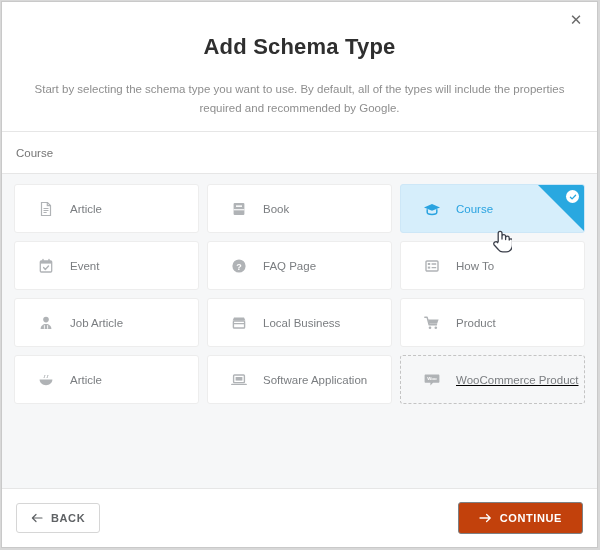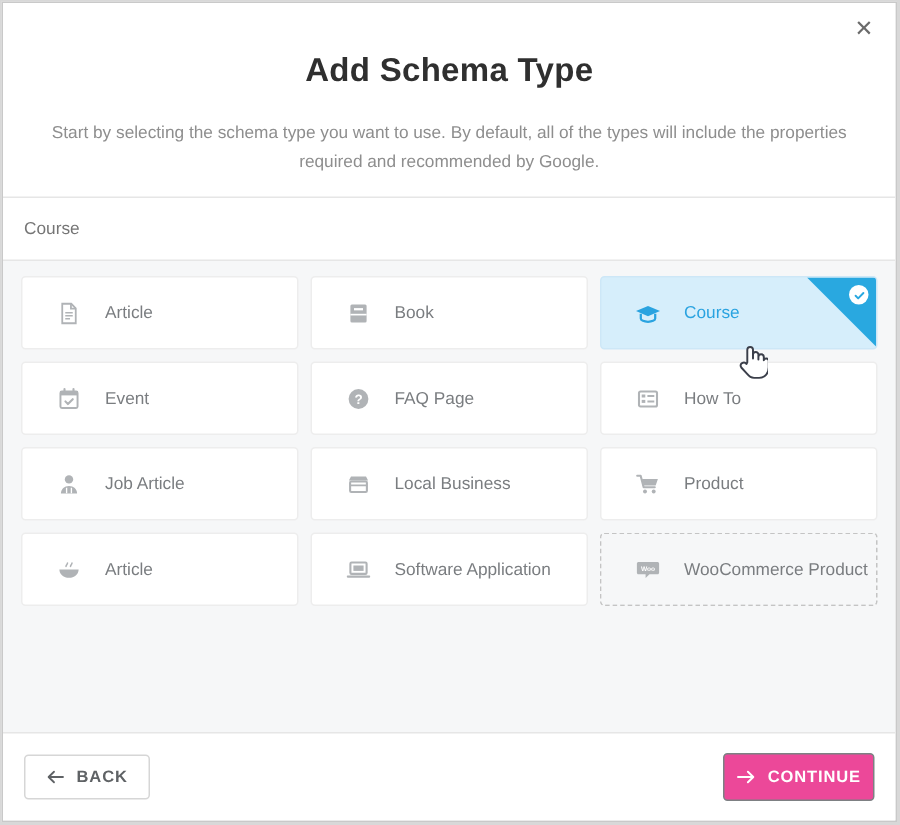--- a/index.html
+++ b/index.html
@@ -122,20 +122,21 @@
   .card .card-icon svg { display: block; }
   .card .card-label {
     margin-left: 15px;
     font-size: 11.5px;
     color: #7a7d80;
     white-space: nowrap;
   }
   .card.dashed {
     border: 1px dashed #c4c4c4;
     background: #f6f7f8;
+    text-decoration: underline;
   }
   .card.selected {
     background: #d6eefb;
     border: 1px solid #cde7f7;
   }
   .card.selected .card-icon { color: #2aa3e0; }
   .card.selected .card-label { color: #2aa3e0; }
   .ribbon {
     position: absolute;
     right: 0;
@@ -199,24 +200,24 @@
     box-sizing: border-box;
     font-family: "Liberation Sans", sans-serif;
   }
   .btn-back {
     background: #ffffff;
     border: 1px solid #d6d6d6;
     color: #5f6265;
     padding: 8px 14px;
   }
   .btn-continue {
-    background: #ec4899;
+    background: #c2410c;
     border: 1px solid #7d8083;
     color: #ffffff;
-    padding: 9px 8px;
+    padding: 9px 20px;
   }
   .btn svg { display: block; }
 </style>
 </head>
 <body>
 
 <div id="modal">
 
   <div class="header">
     <div class="close-btn">✕</div>

